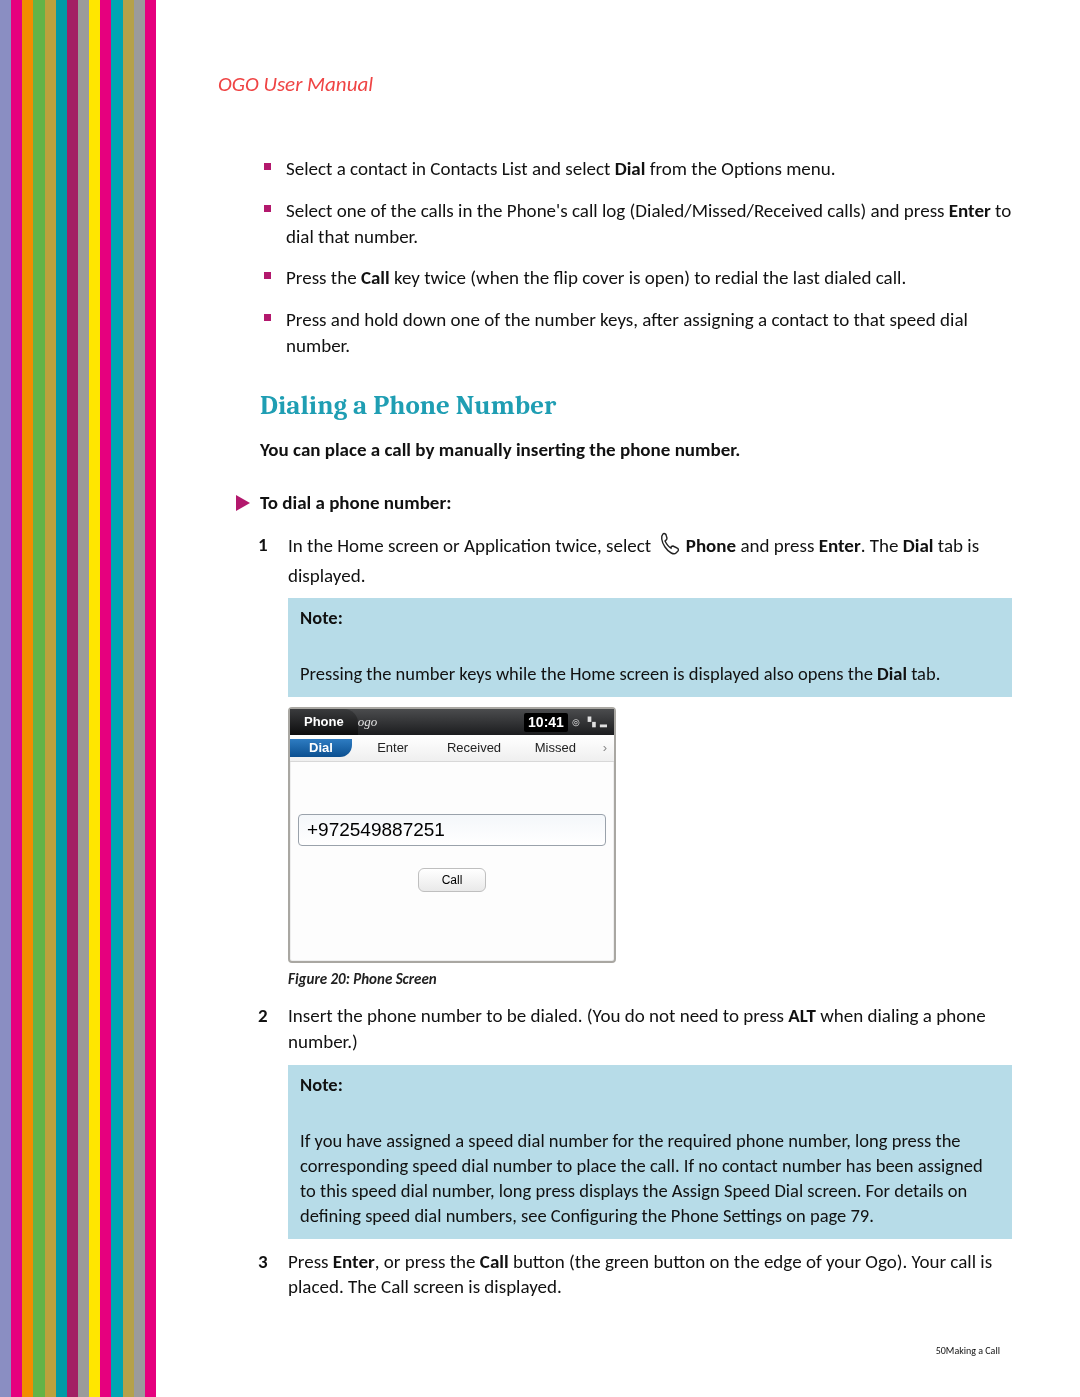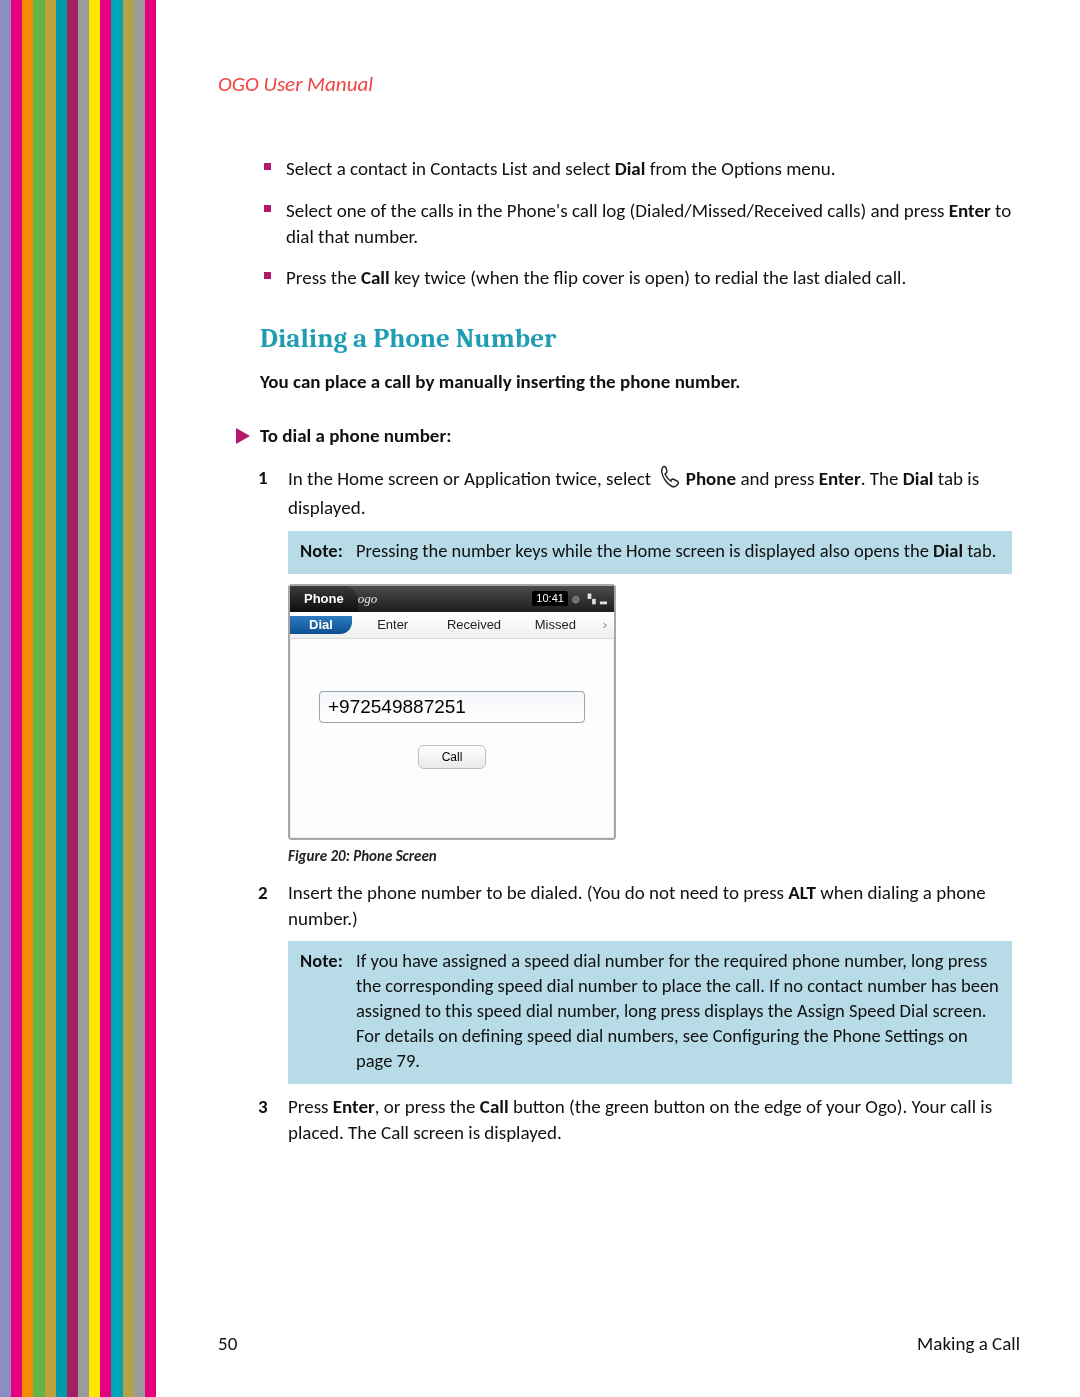--- a/index.html
+++ b/index.html
@@ -14,39 +14,39 @@
   b,strong{font-weight:700;}
   h2.section{font-family:Cambria,Georgia,serif;font-weight:700;color:#1f9eb3;font-size:27px;margin:30px 0 12px 42px;}
   p.intro{margin:0 0 28px 42px;font-weight:bold;}
   .proc-head{margin:4px 0 16px 18px;font-weight:700;}
   .proc-head .arrow{display:inline-block;width:0;height:0;border-top:8px solid transparent;border-bottom:8px solid transparent;border-left:14px solid #b3186d;margin-right:10px;vertical-align:-2px;}
   ol.steps{list-style:none;padding:0;margin:0;}
   ol.steps>li{display:flex;margin:0 0 10px 40px;}
   ol.steps>li>.num{flex:0 0 30px;font-weight:700;}
   ol.steps>li>.body{flex:1;}
   .phone-icon{display:inline-block;vertical-align:-4px;margin:0 2px;}
-  .note{background:#b7dce8;padding:8px 12px 10px 12px;margin:6px 0 10px 70px;display:flex;font-size:18.5px;}
+  .note{background:#b7dce8;padding:8px 12px 10px 12px;margin:6px 0 10px 70px;display:flex;font-size:18.5px;flex-direction:column;}
   .note .lbl{font-weight:700;flex:0 0 56px;}
   .note .txt{flex:1;}
   .fig-wrap{margin:6px 0 4px 70px;}
   .device{width:324px;height:252px;border:2px solid #a9a7a2;border-radius:4px;background:#fdfdfd;box-shadow:0 0 0 1px #eee inset;color:#222;font-family:Arial,Helvetica,sans-serif;}
   .device .topbar{height:26px;background:linear-gradient(#4b4c4e,#1c1d1f);display:flex;align-items:center;font-size:13px;color:#fff;}
   .device .app-tab{background:linear-gradient(#3a3b3d,#0d0d0e);padding:0 14px;height:100%;display:flex;align-items:center;font-weight:700;border-top-right-radius:14px;}
   .device .logo{flex:1;text-align:left;font-style:italic;font-family:Georgia,serif;font-size:13px;opacity:.85;}
-  .device .clock{background:#000;padding:0 4px;border-radius:2px;font-size:11px;font-weight:400;margin-right:4px;}
+  .device .clock{background:#000;padding:0 4px;border-radius:2px;font-size:14px;font-weight:700;margin-right:4px;}
   .device .status-icons{font-size:9px;letter-spacing:1px;margin-right:6px;opacity:.85;}
   .device .tabrow{height:26px;display:flex;align-items:center;font-size:13px;border-bottom:1px solid #d8d8d8;background:linear-gradient(#fff,#efefef);}
   .device .tab{flex:1;text-align:center;color:#222;}
   .device .tab.active{background:linear-gradient(#2e7cc2,#0b4f90);color:#fff;font-weight:700;border-bottom-right-radius:12px;flex:0 0 62px;}
   .device .tab.more{flex:0 0 18px;color:#888;}
-  .device .dial-area{padding:52px 29px 20px;}
+  .device .dial-area{padding:52px 8px 20px;}
   .device input.dial{width:100%;box-sizing:border-box;height:32px;font-size:19px;padding:2px 8px;border:1px solid #9aa2ab;border-radius:4px;background:linear-gradient(#f4f7fa,#fff);}
   .device .call-btn{display:block;margin:22px auto 0;width:68px;height:24px;border:1px solid #bfbfbf;border-radius:6px;background:linear-gradient(#fff,#e9e9e9);font-size:12px;}
   .fig-caption{font-style:italic;font-weight:700;font-size:15px;margin:6px 0 14px 70px;color:#222;}
-  .footer{position:absolute;bottom:40px;left:62px;right:60px;font-size:19px;display:flex;justify-content:space-between;}
+  .footer{position:absolute;bottom:40px;left:62px;right:80px;font-size:10px;display:flex;justify-content:flex-end;}
 </style>
 </head>
 <body>
 
 <div class="page">
   <div class="stripe-bar">
     <div class="stripe" style="background:#8a8ec2"></div>
     <div class="stripe" style="background:#e6007e"></div>
     <div class="stripe" style="background:#f28c00"></div>
     <div class="stripe" style="background:#63b347"></div>
@@ -62,20 +62,21 @@
     <div class="stripe" style="background:#e6007e"></div>
   </div>
 
   <div class="content">
     <div class="header">OGO User Manual</div>
 
     <ul class="bullets">
       <li><span>Select a contact in Contacts List and select </span><b>Dial</b><span> from the Options menu.</span></li>
       <li><span>Select one of the calls in the Phone's call log (Dialed/Missed/Received calls) and press </span><b>Enter</b><span> to dial that number.</span></li>
       <li><span>Press the </span><b>Call</b><span> key twice (when the flip cover is open) to redial the last dialed call.</span></li>
+      <li><span>Press and hold down one of the number keys, after assigning a contact to that speed dial number.</span></li>
     </ul>
 
     <h2 class="section">Dialing a Phone Number</h2>
     <p class="intro">You can place a call by manually inserting the phone number.</p>
 
     <div class="proc-head">
       <span class="arrow"></span><span>To dial a phone number:</span>
     </div>
 
     <ol class="steps">

